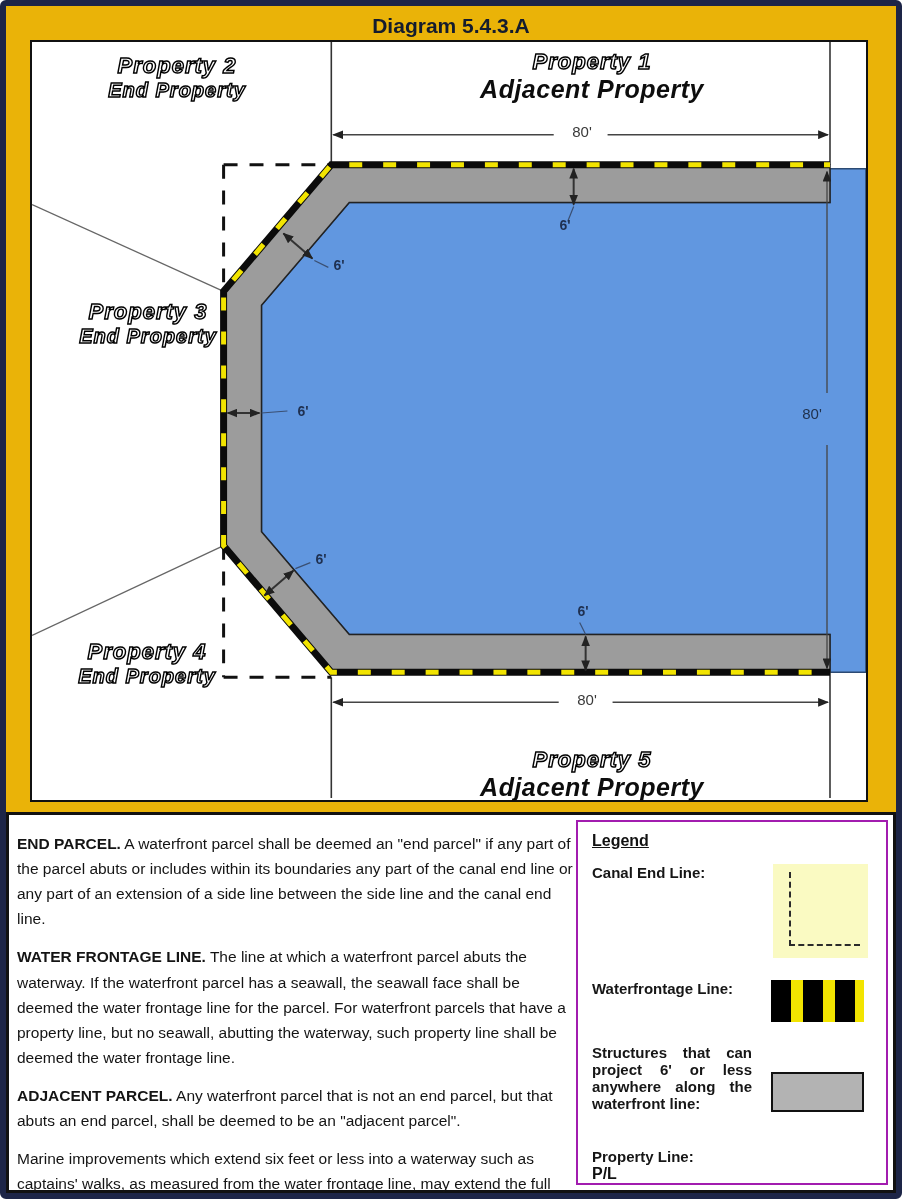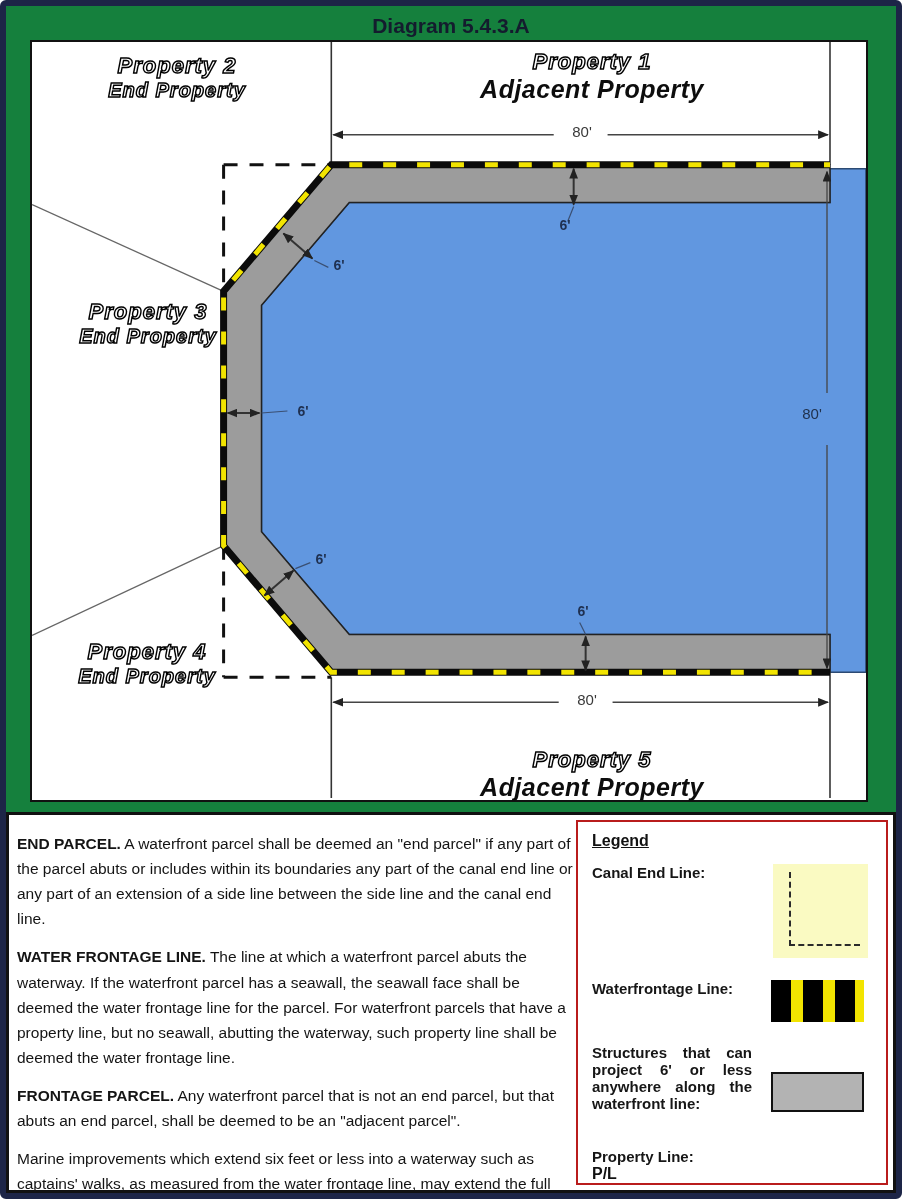--- a/index.html
+++ b/index.html
@@ -1,18 +1,18 @@
 <!DOCTYPE html>
 <html><head>
 <meta charset="utf-8">
 <style>
   html,body{margin:0;padding:0;}
   body{width:902px;height:1199px;font-family:"Liberation Sans",sans-serif;}
   .page{position:relative;width:902px;height:1199px;box-sizing:border-box;
-        background:#15803d;border:6px solid #1d2547;border-radius:6px;overflow:hidden;}
+        background:#eab308;border:6px solid #1d2547;border-radius:6px;overflow:hidden;}
   .title-bar{position:absolute;left:0;top:2px;width:100%;text-align:center;
         font-size:21px;font-weight:bold;color:#141c2e;padding:6px 0;}
   
   .panel{position:absolute;left:24px;top:34px;width:838px;height:762px;
         background:#fff;border:2px solid #111;box-sizing:border-box;}
   .panel svg{position:absolute;left:0;top:0;width:834px;height:758px;}
   .lbl{position:absolute;text-align:center;line-height:1.12;pointer-events:none;}
   .prop-name{font-style:italic;font-weight:bold;color:#fff;
         -webkit-text-stroke:1.4px #000;text-shadow:0 0 1px #000;letter-spacing:1px;}
   .prop-solid{font-style:italic;font-weight:bold;color:#0d0d0d;letter-spacing:.5px;}
@@ -21,21 +21,21 @@
   .dim-blue{font-size:15px;color:#20324e;}
   .setback{font-size:14px;font-weight:bold;color:#1f3050;}
   
   .lower{position:absolute;left:0px;top:806px;width:890px;height:381px;
         background:#fff;border:3px solid #111;box-sizing:border-box;}
   .deftext{position:absolute;left:8px;top:16px;width:560px;
         font-size:15.5px;line-height:1.62;color:#141414;}
   .deftext p{margin:0 0 13px 0;}
   .deftext b{font-weight:bold;}
   .legend-box{position:absolute;right:5px;top:5px;bottom:5px;width:312px;
-        border:2px solid #b91c1c;box-sizing:border-box;padding:10px 14px;}
+        border:2px solid #a21caf;box-sizing:border-box;padding:10px 14px;}
   .legend-head{font-size:16px;font-weight:bold;text-decoration:underline;color:#111;margin-bottom:14px;}
   .lrow{display:flex;justify-content:space-between;align-items:flex-start;margin-bottom:22px;}
   .llabel{font-size:15px;font-weight:bold;color:#161616;width:160px;}
   .swatch-wf{width:93px;height:42px;margin-right:8px;
         background:repeating-linear-gradient(90deg,#000 0 20px,#f2e400 20px 32px);}
   .swatch-canal{position:relative;width:95px;height:94px;background:#fafac2;margin-right:4px;}
   .canal-v{position:absolute;left:16px;top:8px;bottom:12px;width:0;border-left:2px dashed #2a2a2a;}
   .canal-h{position:absolute;left:16px;right:8px;bottom:12px;height:0;border-top:2px dashed #2a2a2a;}
   .swatch-gray{width:93px;height:40px;background:#b3b3b3;border:2px solid #111;
         box-sizing:border-box;margin-right:8px;margin-top:28px;}
@@ -132,21 +132,21 @@
     <div class="lbl setback" style="left:518px;top:176px;width:30px;">6'</div>
     <div class="lbl setback" style="left:256px;top:362px;width:30px;">6'</div>
     <div class="lbl setback" style="left:274px;top:510px;width:30px;">6'</div>
     <div class="lbl setback" style="left:536px;top:562px;width:30px;">6'</div>
   </div>
 
   <div class="lower">
     <div class="deftext">
       <p><b>END PARCEL.</b><span> A waterfront parcel shall be deemed an "end parcel" if any part of the parcel abuts or includes within its boundaries any part of the canal end line or any part of an extension of a side line between the side line and the canal end line.</span></p>
       <p><b>WATER FRONTAGE LINE.</b><span> The line at which a waterfront parcel abuts the waterway. If the waterfront parcel has a seawall, the seawall face shall be deemed the water frontage line for the parcel. For waterfront parcels that have a property line, but no seawall, abutting the waterway, such property line shall be deemed the water frontage line.</span></p>
-      <p><b>FRONTAGE PARCEL.</b><span> Any waterfront parcel that is not an end parcel, but that abuts an end parcel, shall be deemed to be an "adjacent parcel".</span></p>
+      <p><b>ADJACENT PARCEL.</b><span> Any waterfront parcel that is not an end parcel, but that abuts an end parcel, shall be deemed to be an "adjacent parcel".</span></p>
       <p><b></b><span>Marine improvements which extend six feet or less into a waterway such as captains' walks, as measured from the water frontage line, may extend the full length of the water frontage of the parcel.</span></p>
     </div>
 
     <div class="legend-box">
       <div class="legend-head">Legend</div>
 
       <div class="lrow">
         <div class="llabel">Canal End Line:</div>
         <div class="swatch-canal">
           <div class="canal-v"></div>

